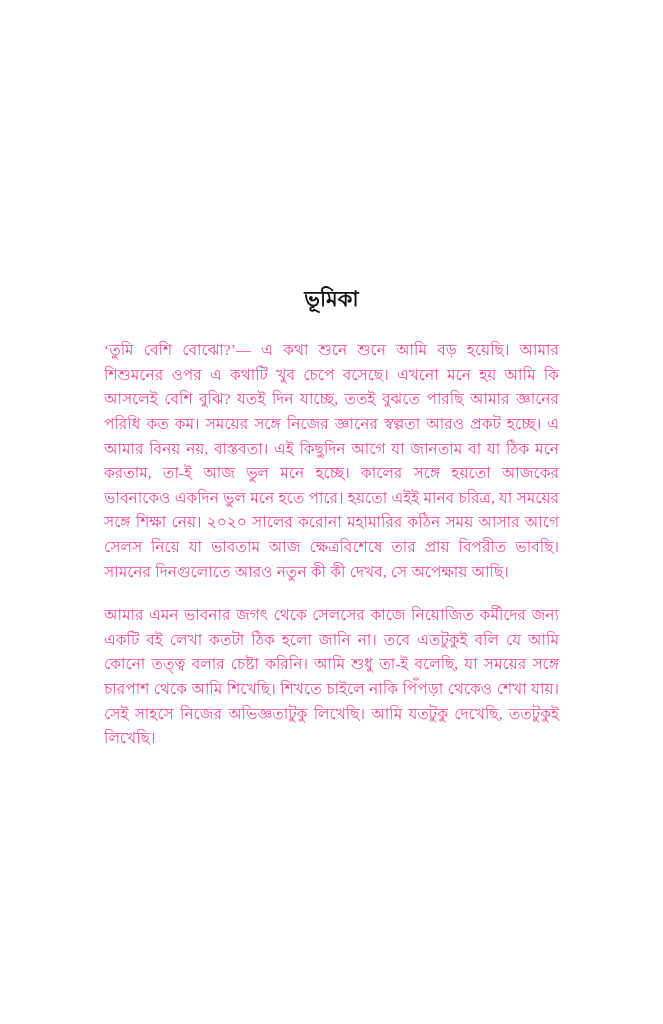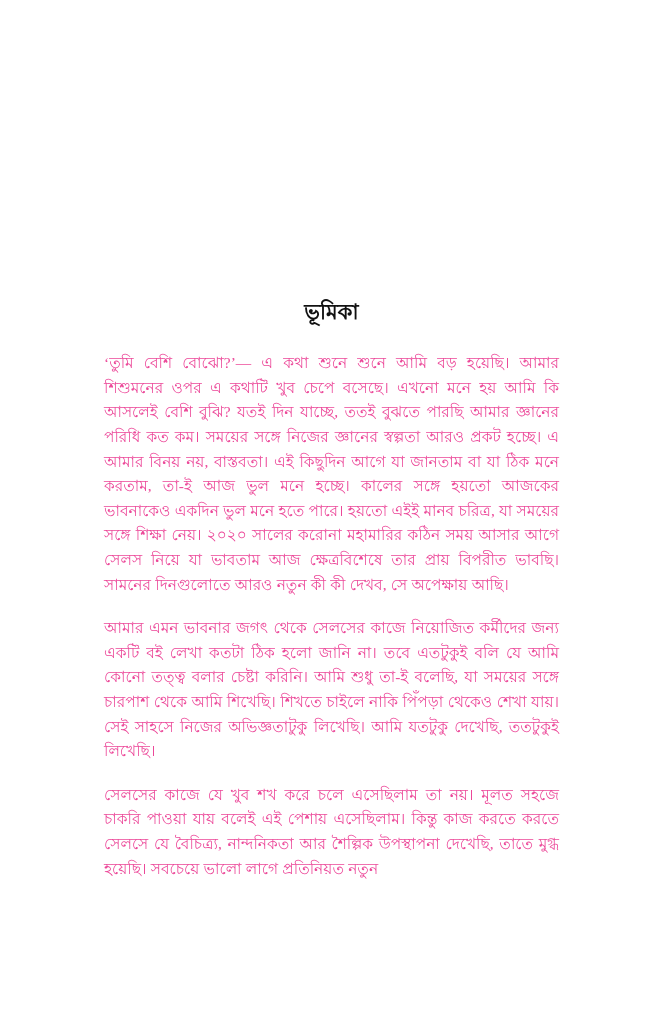--- a/index.html
+++ b/index.html
@@ -14,21 +14,20 @@
     color: #1a1a1a;
     overflow: hidden;
   }
 
   .page {
     position: relative;
     width: 663px;
     height: 871px;
     background: #ffffff;
     box-sizing: border-box;
-    margin-top: 13px;
   }
 
   .content-block {
     position: absolute;
     left: 104px;
     top: 286px;
     width: 455px;
   }
 
   .chapter-heading {
@@ -62,17 +61,16 @@
 <div class="page">
 
   <div class="content-block">
 
     <h1 class="chapter-heading">ভূমিকা</h1>
 
     <p class="body-paragraph">‘তুমি বেশি বোঝো?’— এ কথা শুনে শুনে আমি বড় হয়েছি। আমার শিশুমনের ওপর এ কথাটি খুব চেপে বসেছে। এখনো মনে হয় আমি কি আসলেই বেশি বুঝি? যতই দিন যাচ্ছে, ততই বুঝতে পারছি আমার জ্ঞানের পরিধি কত কম। সময়ের সঙ্গে নিজের জ্ঞানের স্বল্পতা আরও প্রকট হচ্ছে। এ আমার বিনয় নয়, বাস্তবতা। এই কিছুদিন আগে যা জানতাম বা যা ঠিক মনে করতাম, তা-ই আজ ভুল মনে হচ্ছে। কালের সঙ্গে হয়তো আজকের ভাবনাকেও একদিন ভুল মনে হতে পারে। হয়তো এইই মানব চরিত্র, যা সময়ের সঙ্গে শিক্ষা নেয়। ২০২০ সালের করোনা মহামারির কঠিন সময় আসার আগে সেলস নিয়ে যা ভাবতাম আজ ক্ষেত্রবিশেষে তার প্রায় বিপরীত ভাবছি। সামনের দিনগুলোতে আরও নতুন কী কী দেখব, সে অপেক্ষায় আছি।</p>
 
     <p class="body-paragraph">আমার এমন ভাবনার জগৎ থেকে সেলসের কাজে নিয়োজিত কর্মীদের জন্য একটি বই লেখা কতটা ঠিক হলো জানি না। তবে এতটুকুই বলি যে আমি কোনো তত্ত্ব বলার চেষ্টা করিনি। আমি শুধু তা-ই বলেছি, যা সময়ের সঙ্গে চারপাশ থেকে আমি শিখেছি। শিখতে চাইলে নাকি পিঁপড়া থেকেও শেখা যায়। সেই সাহসে নিজের অভিজ্ঞতাটুকু লিখেছি। আমি যতটুকু দেখেছি, ততটুকুই লিখেছি।</p>
 
-    <p class="body-paragraph">সেলসের কাজে যে খুব শখ করে চলে এসেছিলাম তা নয়। মূলত সহজে চাকরি পাওয়া যায় বলেই এই পেশায় এসেছিলাম। কিন্তু কাজ করতে করতে সেলসে যে বৈচিত্র্য, নান্দনিকতা আর শৈল্পিক উপস্থাপনা দেখেছি, তাতে মুগ্ধ হয়েছি। সবচেয়ে ভালো লাগে প্রতিনিয়ত নতুন</p>
 
   </div>
 
 </div>
 
 </body></html>

